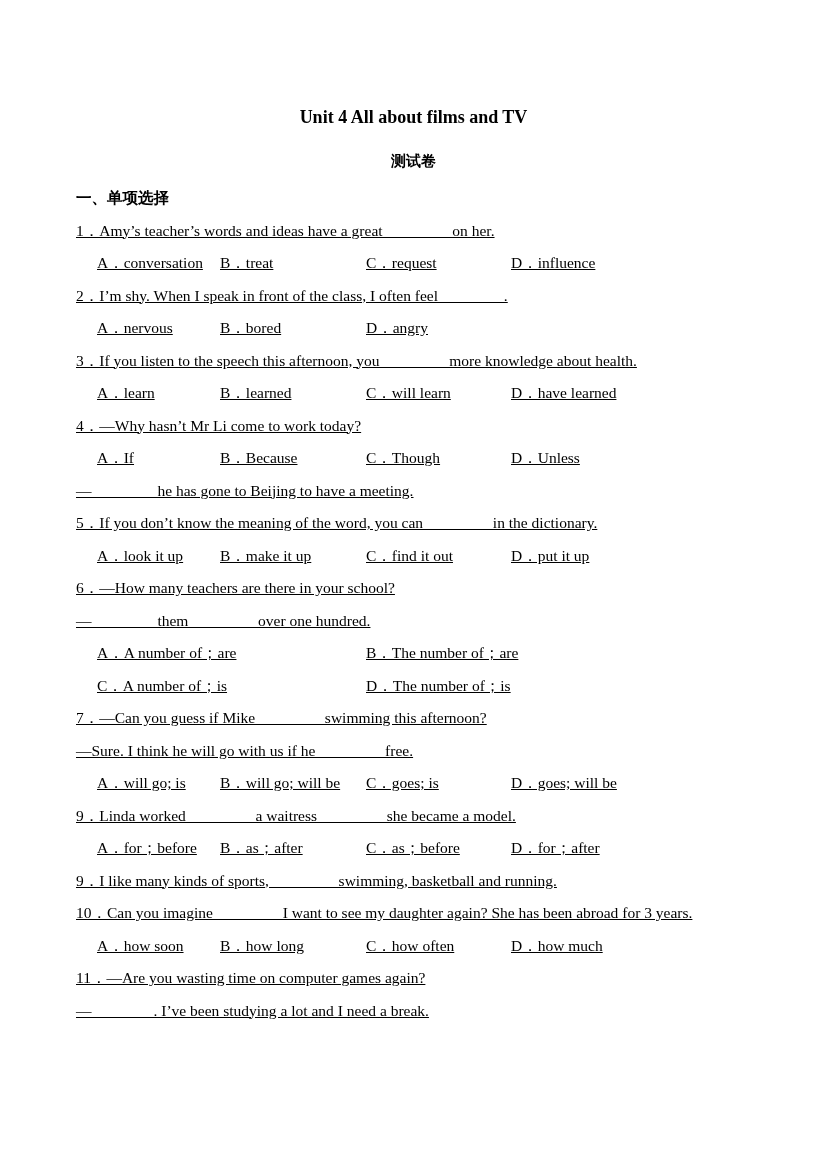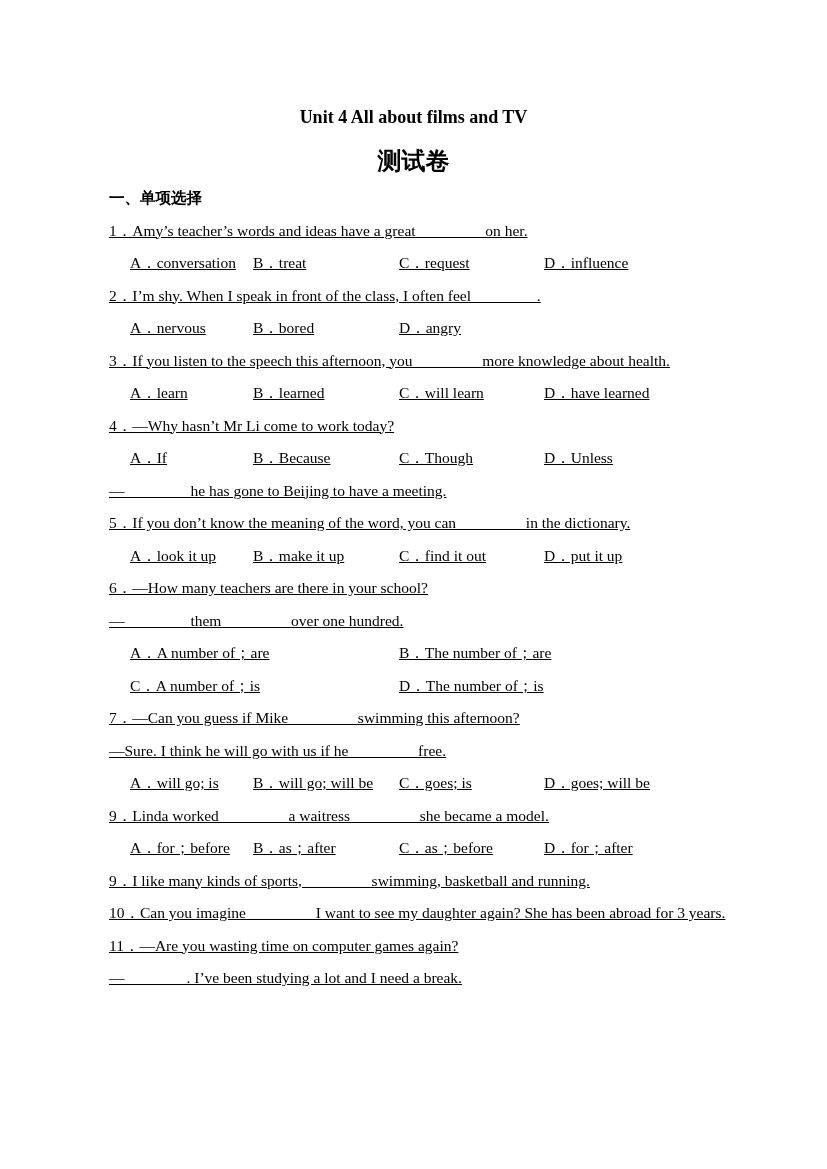--- a/index.html
+++ b/index.html
@@ -18,26 +18,26 @@
     margin: 0;
     text-align: center;
     font-size: 18px;
     font-weight: bold;
     line-height: 34px;
     font-family: "Liberation Serif", "DejaVu Serif", serif;
   }
   .subtitle {
     margin: 12px 0 0 0;
     text-align: center;
-    font-size: 24px;
+    font-size: 15px;
     font-weight: bold;
     line-height: 30px;
     font-family: "DejaVu Sans", "Liberation Sans", sans-serif;
   }
-  .content { margin-left: 109px; margin-right: 56px; }
+  .content { margin-left: 76px; margin-right: 56px; }
   .section-heading {
     margin-top: 6px;
     font-weight: bold;
     font-size: 15.5px;
     line-height: 32.5px;
     font-family: "DejaVu Sans", "Liberation Sans", sans-serif;
   }
   .line {
     height: 32.5px;
     line-height: 32.5px;
@@ -126,18 +126,24 @@
     <div class="line opts">
       <span class="c1">A．for；before</span>
       <span class="c2">B．as；after</span>
       <span class="c3">C．as；before</span>
       <span class="c4">D．for；after</span>
     </div>
 
     <div class="line">9．I like many kinds of sports, ________ swimming, basketball and running.</div>
 
     <div class="line">10．Can you imagine ________ I want to see my daughter again? She has been abroad for 3 years.</div>
+    <div class="line opts">
+      <span class="c1">A．how soon</span>
+      <span class="c2">B．how long</span>
+      <span class="c3">C．how often</span>
+      <span class="c4">D．how much</span>
+    </div>
 
     <div class="line">11．—Are you wasting time on computer games again?</div>
     <div class="line">—________. I’ve been studying a lot and I need a break.</div>
 
   </div>
 </div>
 
 </body></html>

